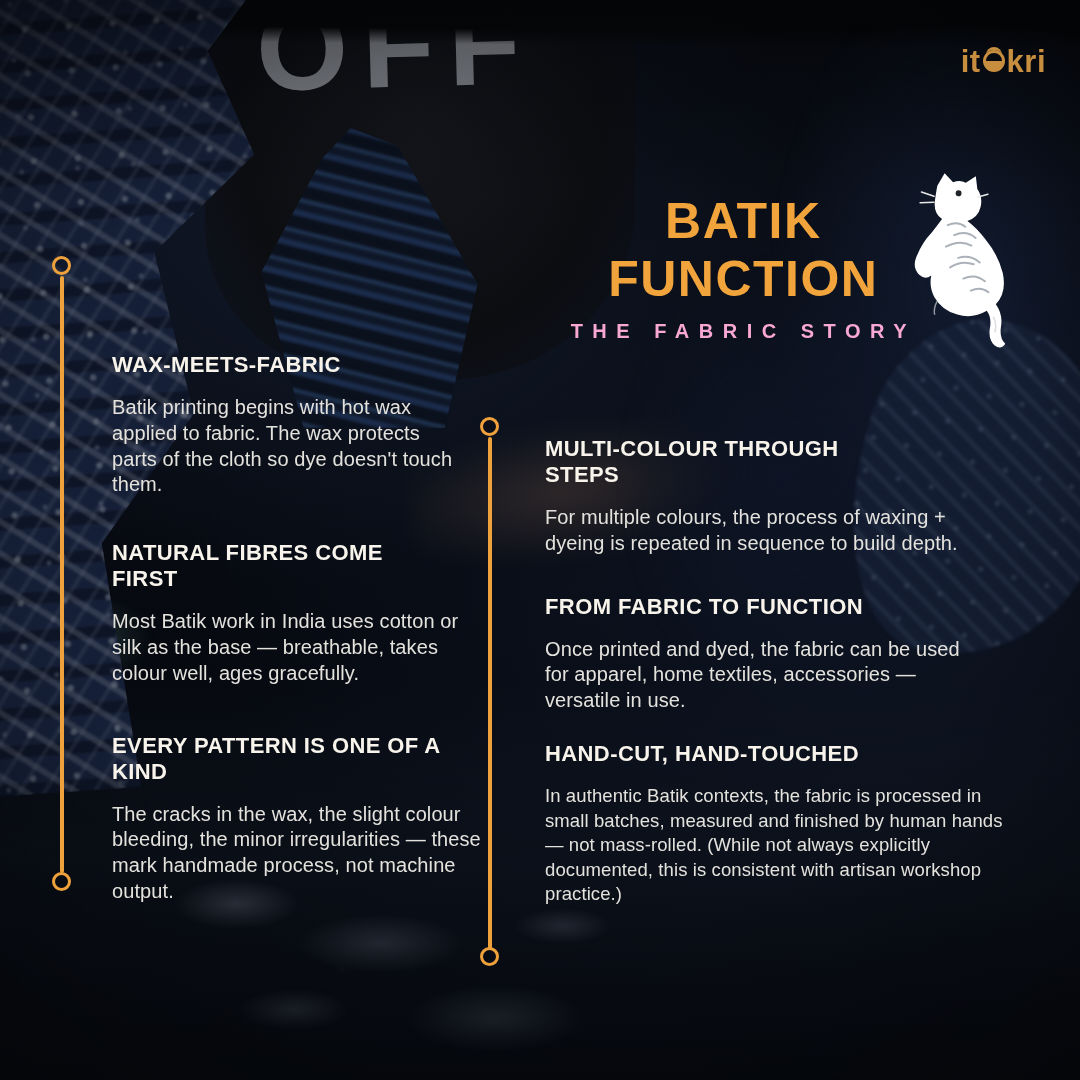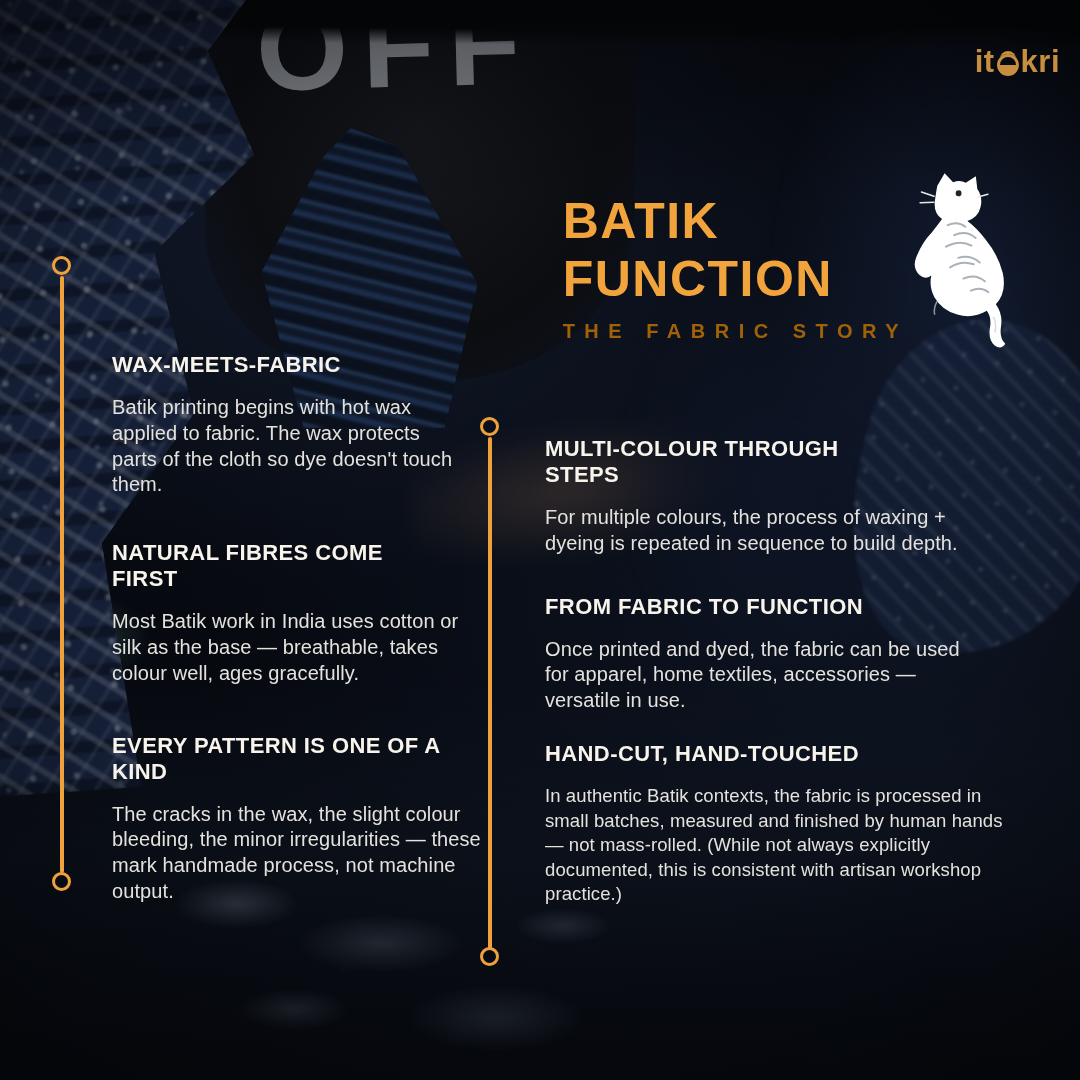--- a/index.html
+++ b/index.html
@@ -106,36 +106,36 @@
   }
   .vignette{
     inset:0;
     background:
       linear-gradient(180deg, rgba(2,3,6,.42) 0%, rgba(2,3,6,.08) 18%, rgba(2,3,6,.08) 70%, rgba(2,3,6,.5) 100%),
       radial-gradient(ellipse 85% 75% at 50% 45%, rgba(0,0,0,0) 55%, rgba(0,0,0,.55) 100%);
   }
 
   
   .logo{
-    right:20px;top:44px;
+    right:34px;top:44px;
     color:#C78E3F;font-size:31px;font-weight:700;letter-spacing:.5px;
-    display:flex;align-items:center;
+    display:flex;
   }
   .logo .o-glyph{
     display:inline-block;width:16px;height:16px;margin:6px 2px 0;
     border:3px solid #C78E3F;border-radius:50%;
     background:linear-gradient(180deg, transparent 50%, #C78E3F 50%);
     box-shadow:0 -6px 0 -3px #C78E3F;
   }
-  .title-block{right:172px;top:192px;text-align:left;}
+  .title-block{right:164px;top:192px;text-align:center;}
   .title-line{
     color:#F2A43C;font-size:50px;line-height:58px;font-weight:800;letter-spacing:1.5px;
   }
   .subtitle{
-    margin-top:12px;color:#a16207;font-size:20px;font-weight:700;letter-spacing:9.5px;
+    margin-top:12px;color:#f9a8d4;font-size:20px;font-weight:700;letter-spacing:9.5px;
   }
   .cat{left:901px;top:173px;width:128px;height:178px;transform:rotate(2deg);}
 
   .timeline-line{width:3.5px;background:#EFA23B;border-radius:2px;}
   .tl-left-line{left:60px;top:276px;height:597px;}
   .tl-right-line{left:488px;top:437px;height:512px;}
   .tl-dot{
     width:13px;height:13px;border:3.5px solid #EFA23B;border-radius:50%;
     background:rgba(5,8,14,.25);
   }

